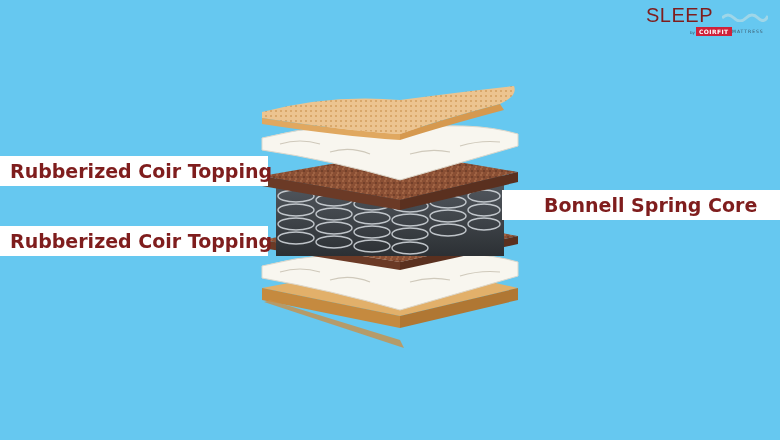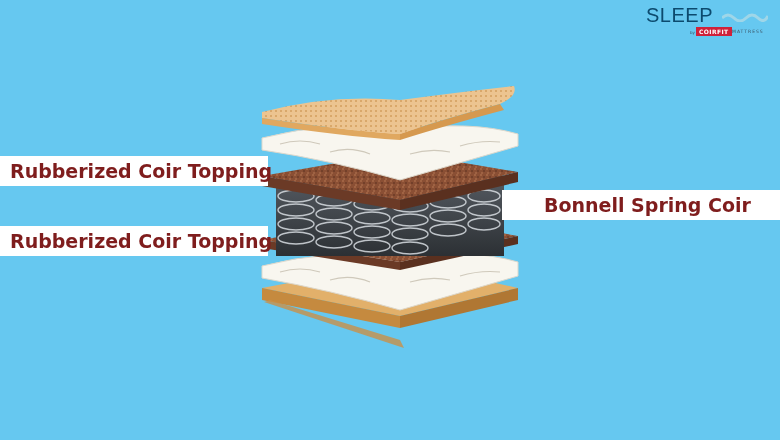--- a/index.html
+++ b/index.html
@@ -16,21 +16,21 @@
     letter-spacing: 0px; white-space: nowrap;
   }
   #band-top { left: 0; top: 156px; width: 268px; height: 30px; padding-left: 10px; box-sizing: border-box; }
   #band-bottom { left: 0; top: 226px; width: 268px; height: 30px; padding-left: 10px; box-sizing: border-box; }
   #band-right { left: 502px; top: 190px; width: 278px; height: 30px; padding-left: 42px; box-sizing: border-box; }
   .illustration { position: absolute; left: 0; top: 0; width: 780px; height: 440px; }
   .logo {
     position: absolute; right: 10px; top: 4px; width: 124px; height: 36px;
   }
   .logo-word {
-    position: absolute; left: 0; top: 0; font-size: 20px; color: #0c4a6e;
+    position: absolute; left: 0; top: 0; font-size: 20px; color: #7f1d1d;
     font-family: "Liberation Sans", sans-serif; letter-spacing: 0.5px;
   }
   .logo-wave {
     position: absolute; left: 76px; top: 8px; width: 46px; height: 10px;
   }
   .logo-by { position: absolute; left: 44px; top: 26px; font-size: 4px; color: #3b5566; }
   .logo-brand {
     position: absolute; left: 50px; top: 23px; background: #d0213a; color: #fff;
     font-size: 6px; font-weight: bold; padding: 1px 3px; letter-spacing: 0.4px;
   }
@@ -125,21 +125,21 @@
   </g>
 </svg>
 
 <div class="band" id="band-top">
   <span>Rubberized Coir Topping</span>
 </div>
 <div class="band" id="band-bottom">
   <span>Rubberized Coir Topping</span>
 </div>
 <div class="band" id="band-right">
-  <span>Bonnell Spring Coir</span>
+  <span>Bonnell Spring Core</span>
 </div>
 
 <div class="logo">
   <span class="logo-word">SLEEP</span>
   <svg class="logo-wave" viewBox="0 0 46 10">
     <path d="M0,6 Q6,0 12,6 T24,6 T36,6 T46,4" stroke="#9fd6e8" stroke-width="3" fill="none"></path>
   </svg>
   <span class="logo-by">by</span>
   <span class="logo-brand">COIRFIT</span>
   <span class="logo-mattress">MATTRESS</span>

